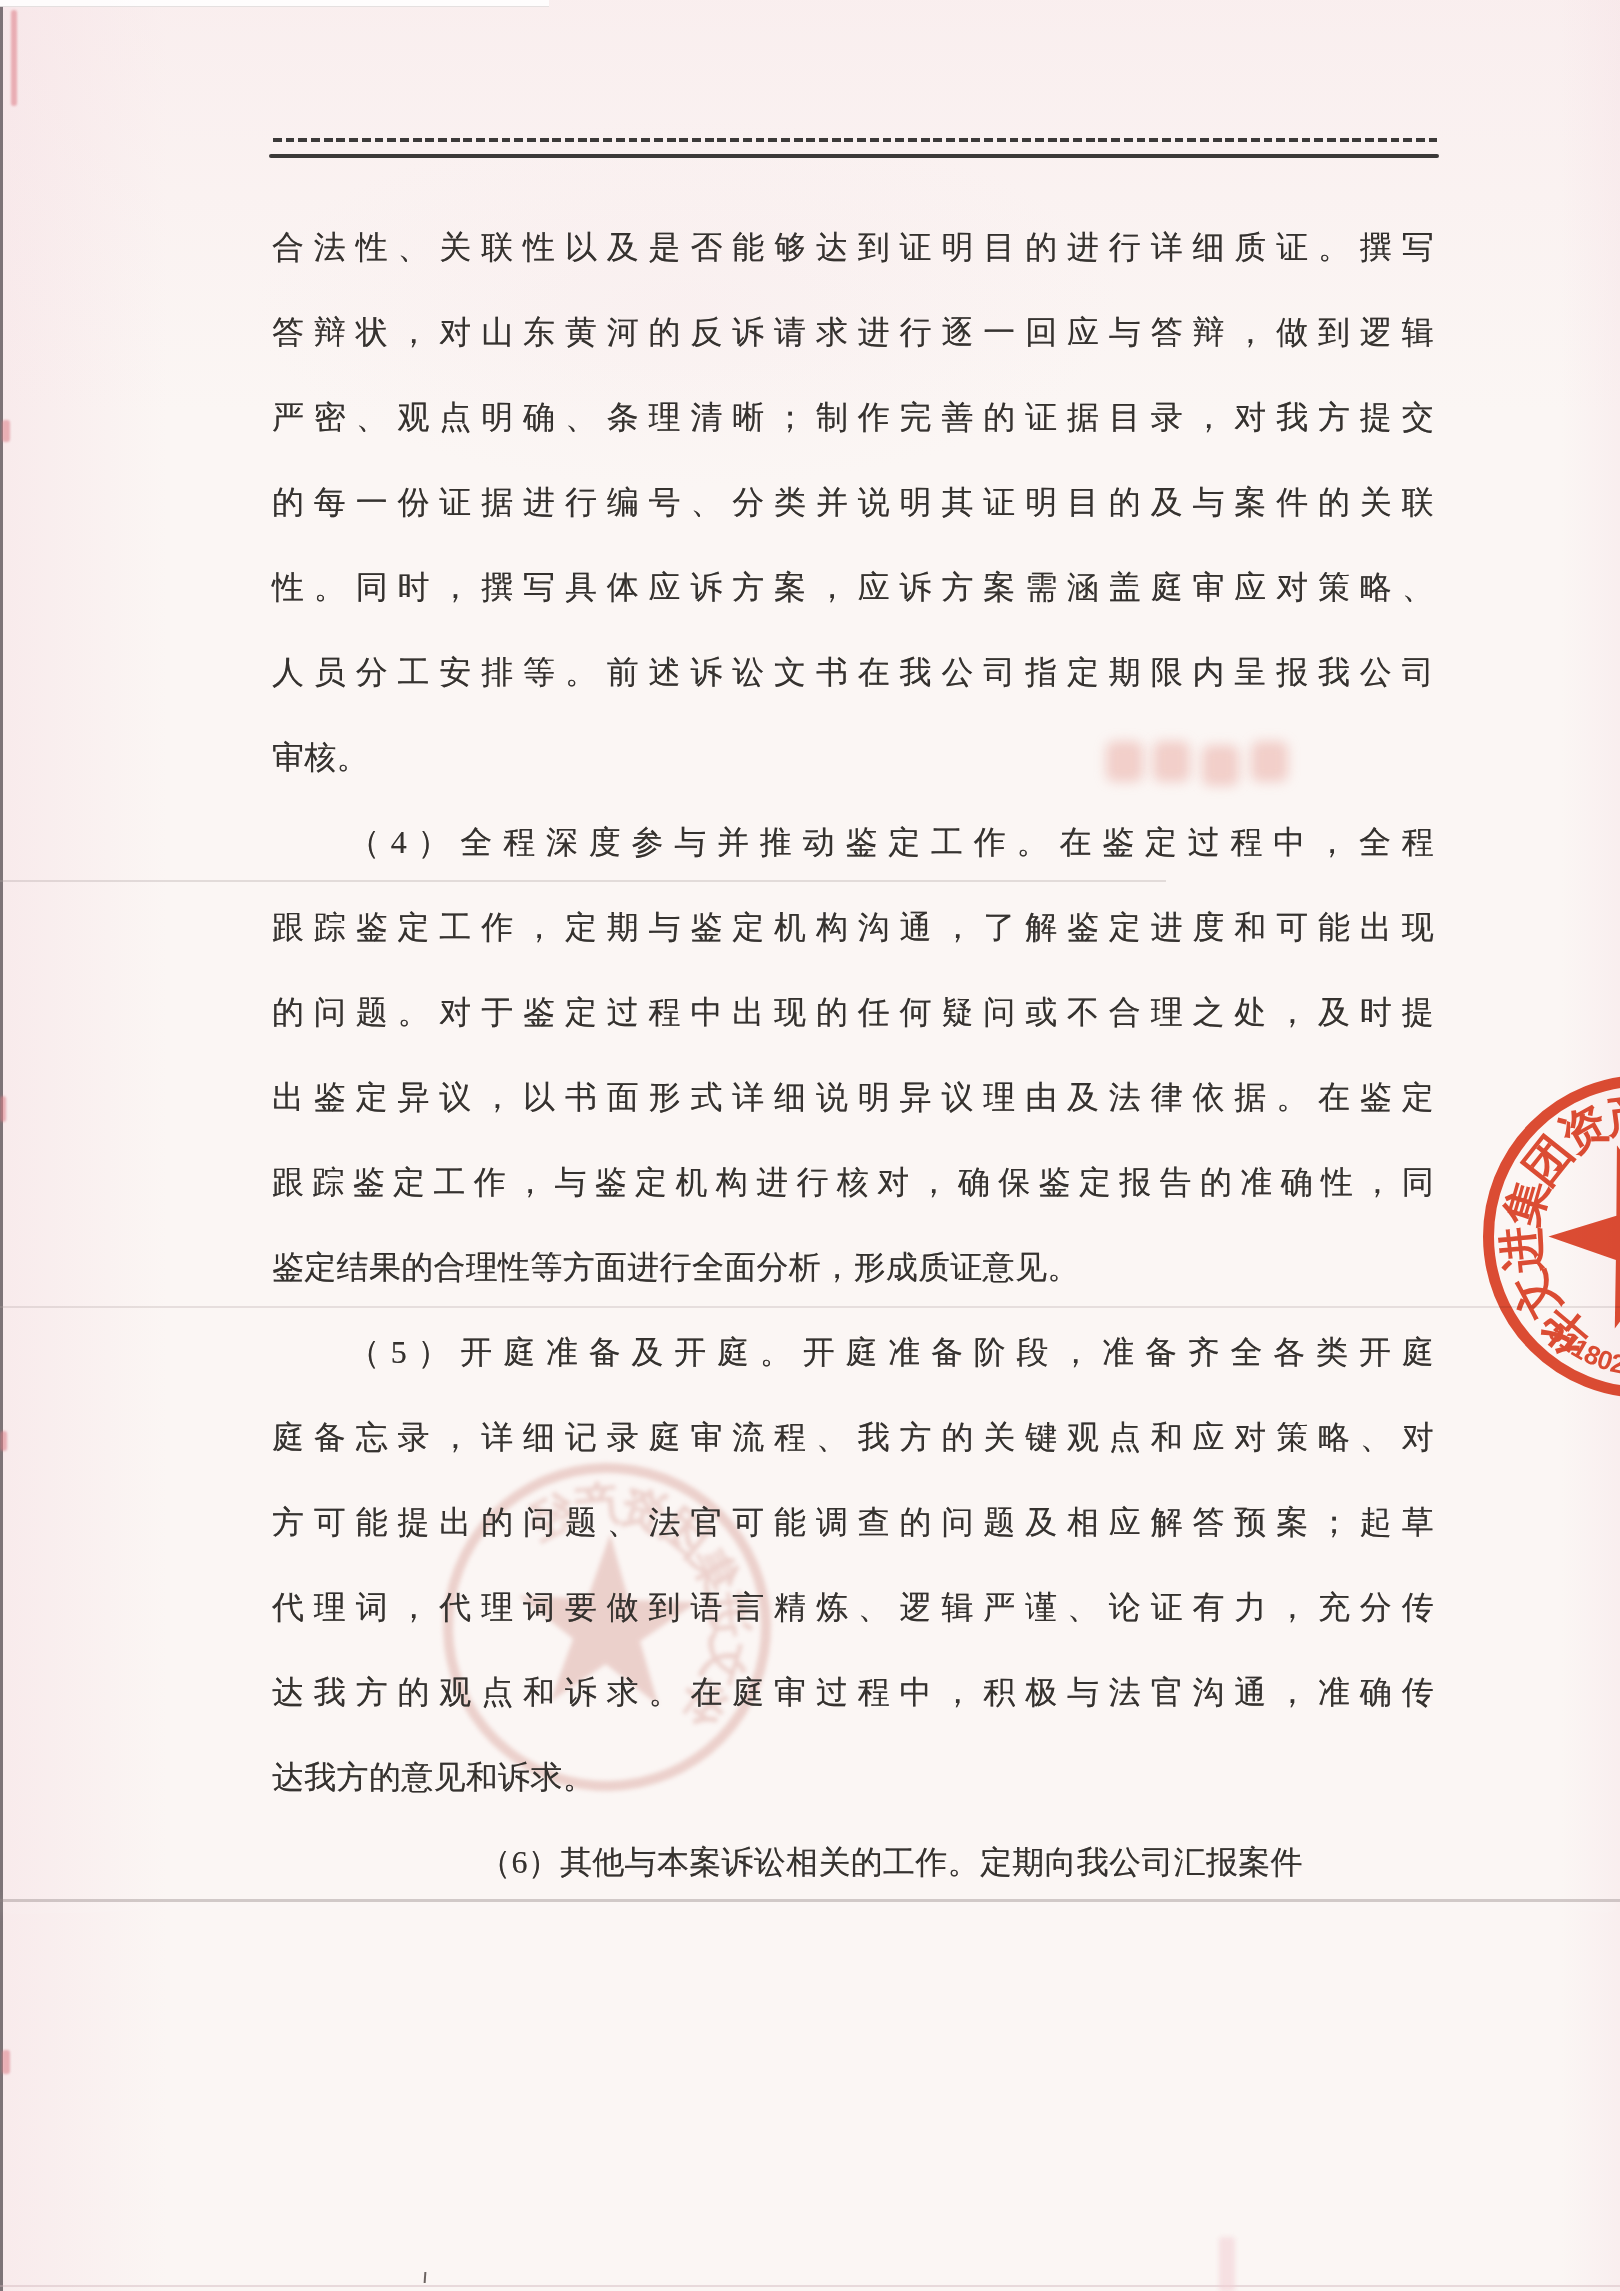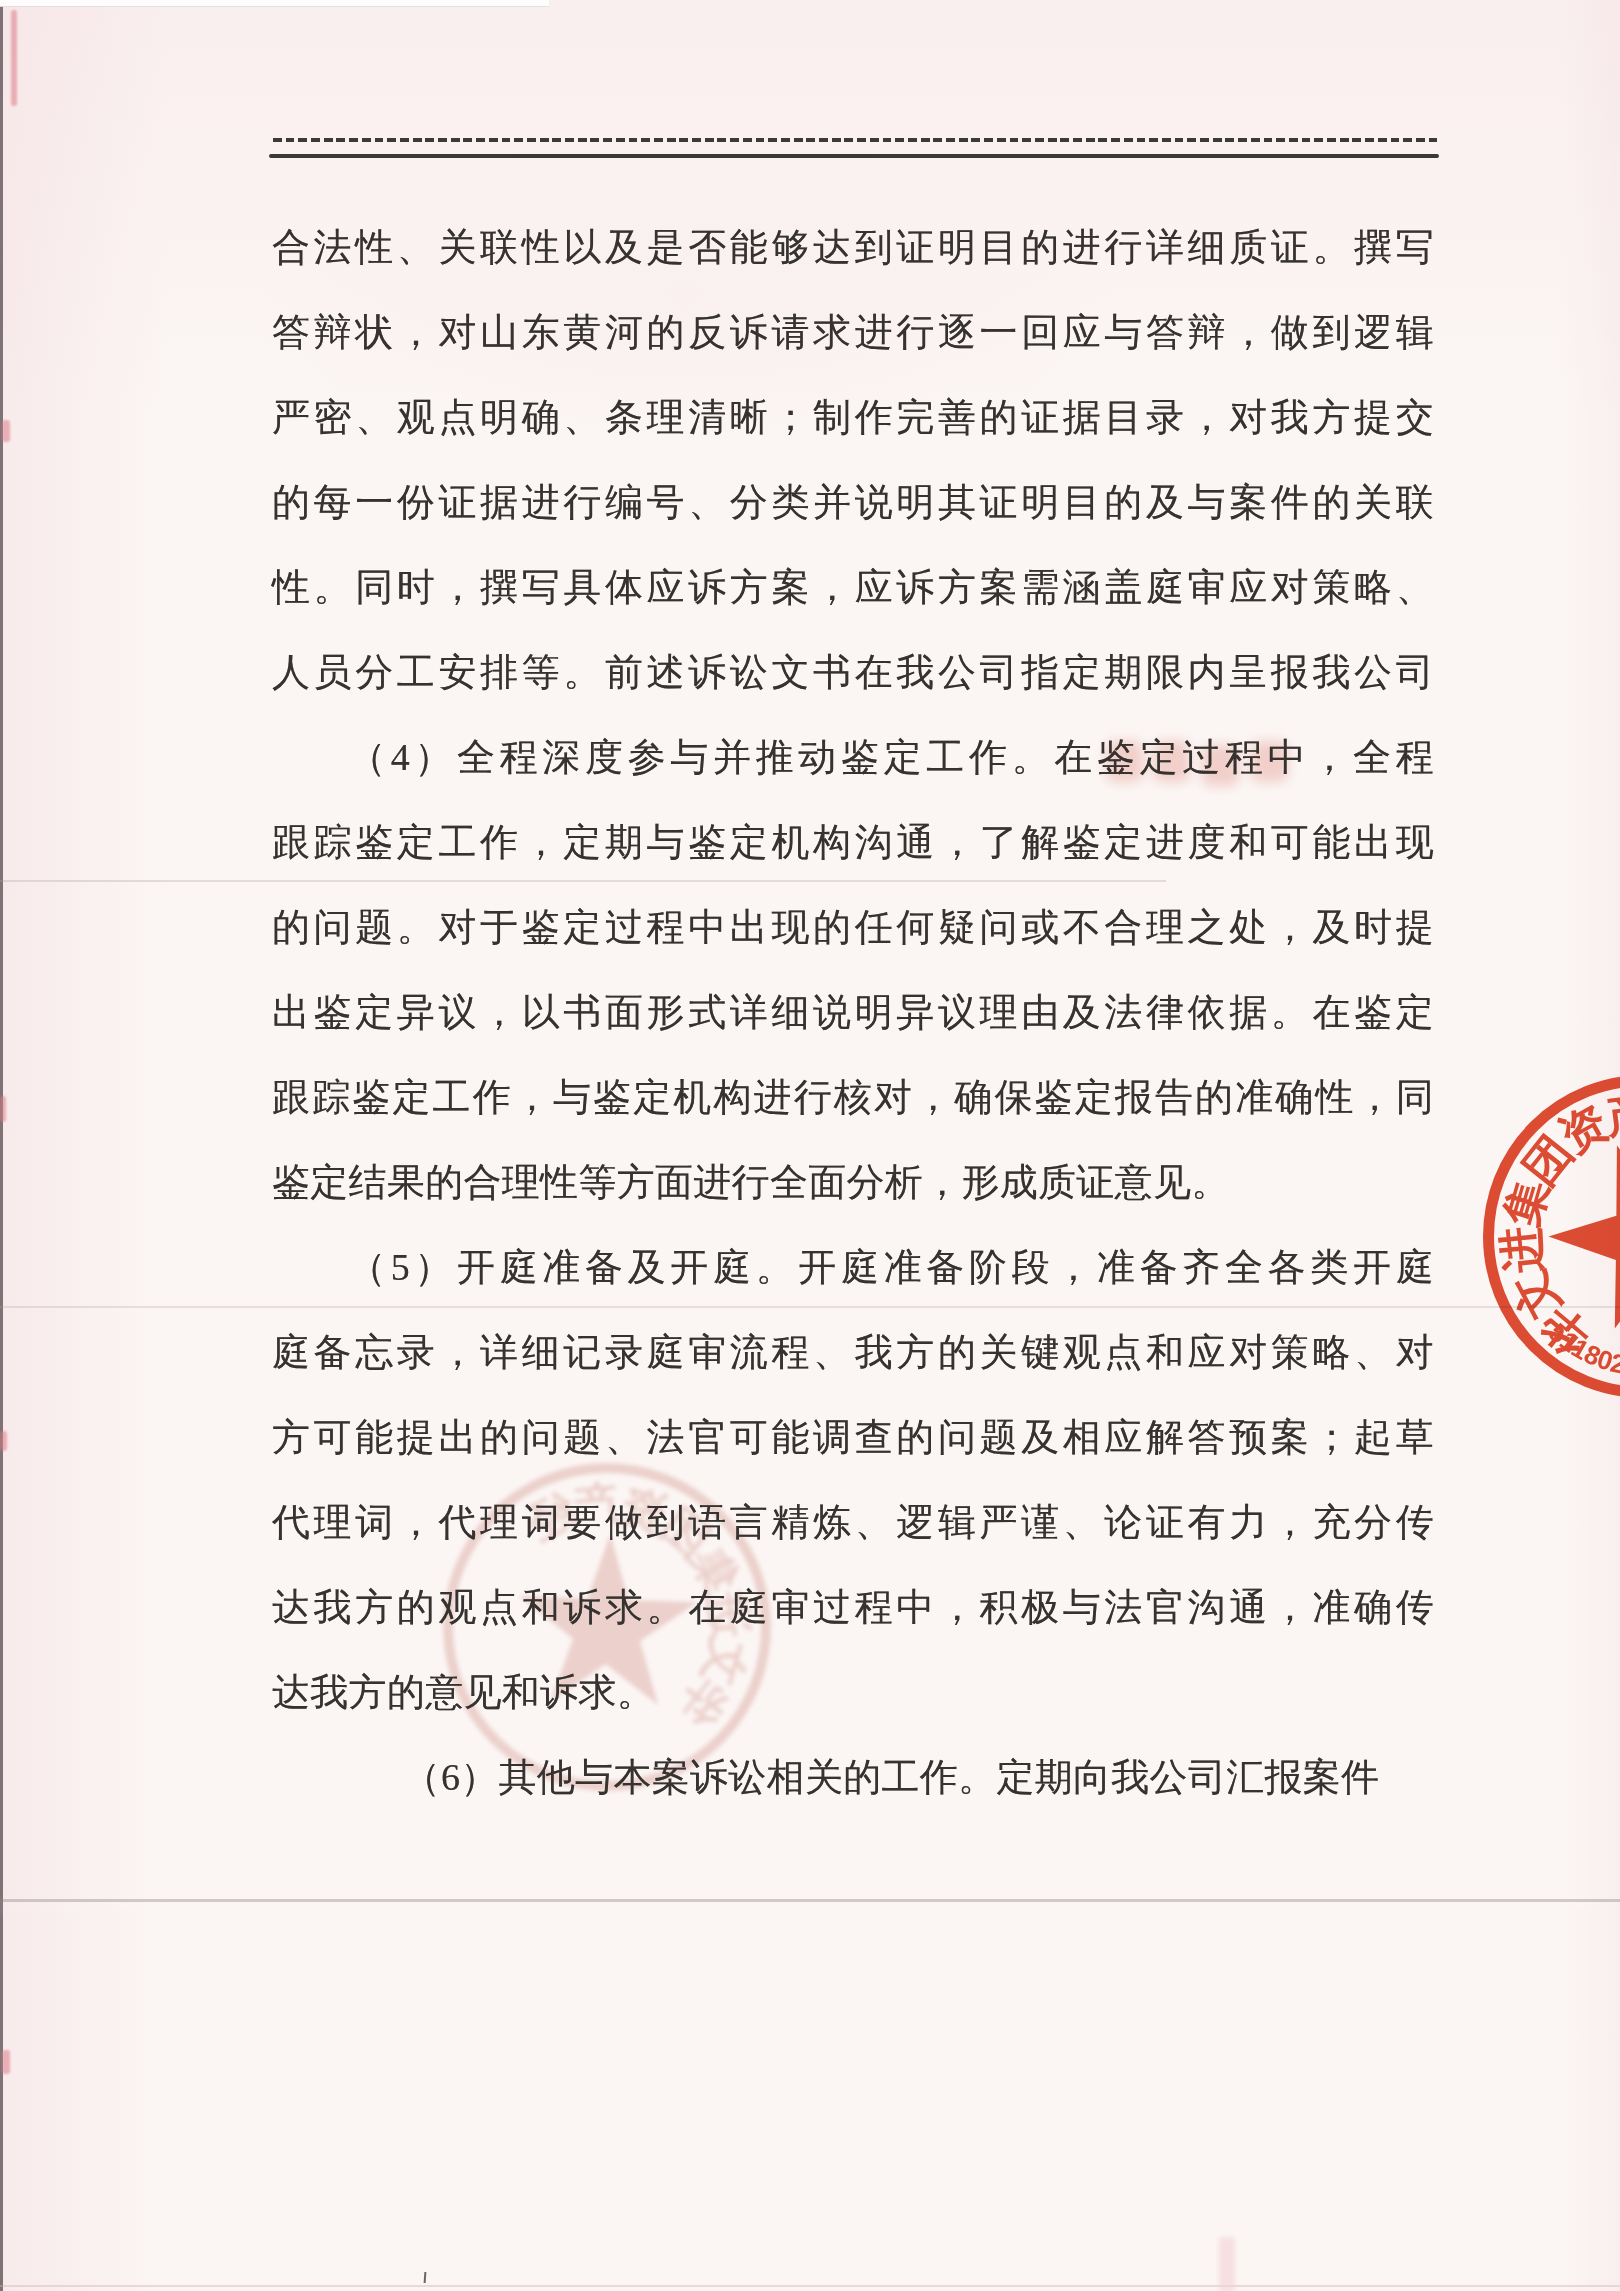--- a/index.html
+++ b/index.html
@@ -41,21 +41,21 @@
 
   
   .rule-dashed{position:absolute;left:273px;top:138px;width:1165px;height:3.9px;
     background:repeating-linear-gradient(90deg,#3c3a39 0 8.8px,rgba(0,0,0,0) 8.8px 12.7px);}
   .rule-solid{position:absolute;left:269px;top:154px;width:1170px;height:3.9px;
     background:#3b3938;border-radius:2px;}
 
   
   .textblock{position:absolute;left:272px;top:205px;width:1162px;z-index:2;}
   .line{
-    height:85px;line-height:85px;font-size:38px;color:#35322f;
+    height:85px;line-height:85px;font-size:32px;color:#35322f;
     white-space:nowrap;letter-spacing:0.3px;
     text-shadow:0 0 0.4px rgba(53,50,47,.55);
   }
   .line.full{white-space:normal;text-align:justify;text-align-last:justify;text-justify:inter-character;}
   .line.ind{padding-left:76px;text-align:center;}
 
   
   .seal{position:absolute;border-radius:50%;}
   .seal .ring{position:absolute;inset:0;border-radius:50%;}
   .seal .star{position:absolute;left:50%;top:50%;
@@ -135,20 +135,21 @@
       <span></span>
   </div>
 
   <div class="textblock">
       <div class="line full">合法性、关联性以及是否能够达到证明目的进行详细质证。撰写</div>
       <div class="line full">答辩状，对山东黄河的反诉请求进行逐一回应与答辩，做到逻辑</div>
       <div class="line full">严密、观点明确、条理清晰；制作完善的证据目录，对我方提交</div>
       <div class="line full">的每一份证据进行编号、分类并说明其证明目的及与案件的关联</div>
       <div class="line full">性。同时，撰写具体应诉方案，应诉方案需涵盖庭审应对策略、</div>
       <div class="line full">人员分工安排等。前述诉讼文书在我公司指定期限内呈报我公司</div>
+      <div class="line">审核。</div>
       <div class="line full ind">（4）全程深度参与并推动鉴定工作。在鉴定过程中，全程</div>
       <div class="line full">跟踪鉴定工作，定期与鉴定机构沟通，了解鉴定进度和可能出现</div>
       <div class="line full">的问题。对于鉴定过程中出现的任何疑问或不合理之处，及时提</div>
       <div class="line full">出鉴定异议，以书面形式详细说明异议理由及法律依据。在鉴定</div>
       <div class="line full">跟踪鉴定工作，与鉴定机构进行核对，确保鉴定报告的准确性，同</div>
       <div class="line">鉴定结果的合理性等方面进行全面分析，形成质证意见。</div>
       <div class="line full ind">（5）开庭准备及开庭。开庭准备阶段，准备齐全各类开庭</div>
       <div class="line full">庭备忘录，详细记录庭审流程、我方的关键观点和应对策略、对</div>
       <div class="line full">方可能提出的问题、法官可能调查的问题及相应解答预案；起草</div>
       <div class="line full">代理词，代理词要做到语言精炼、逻辑严谨、论证有力，充分传</div>

